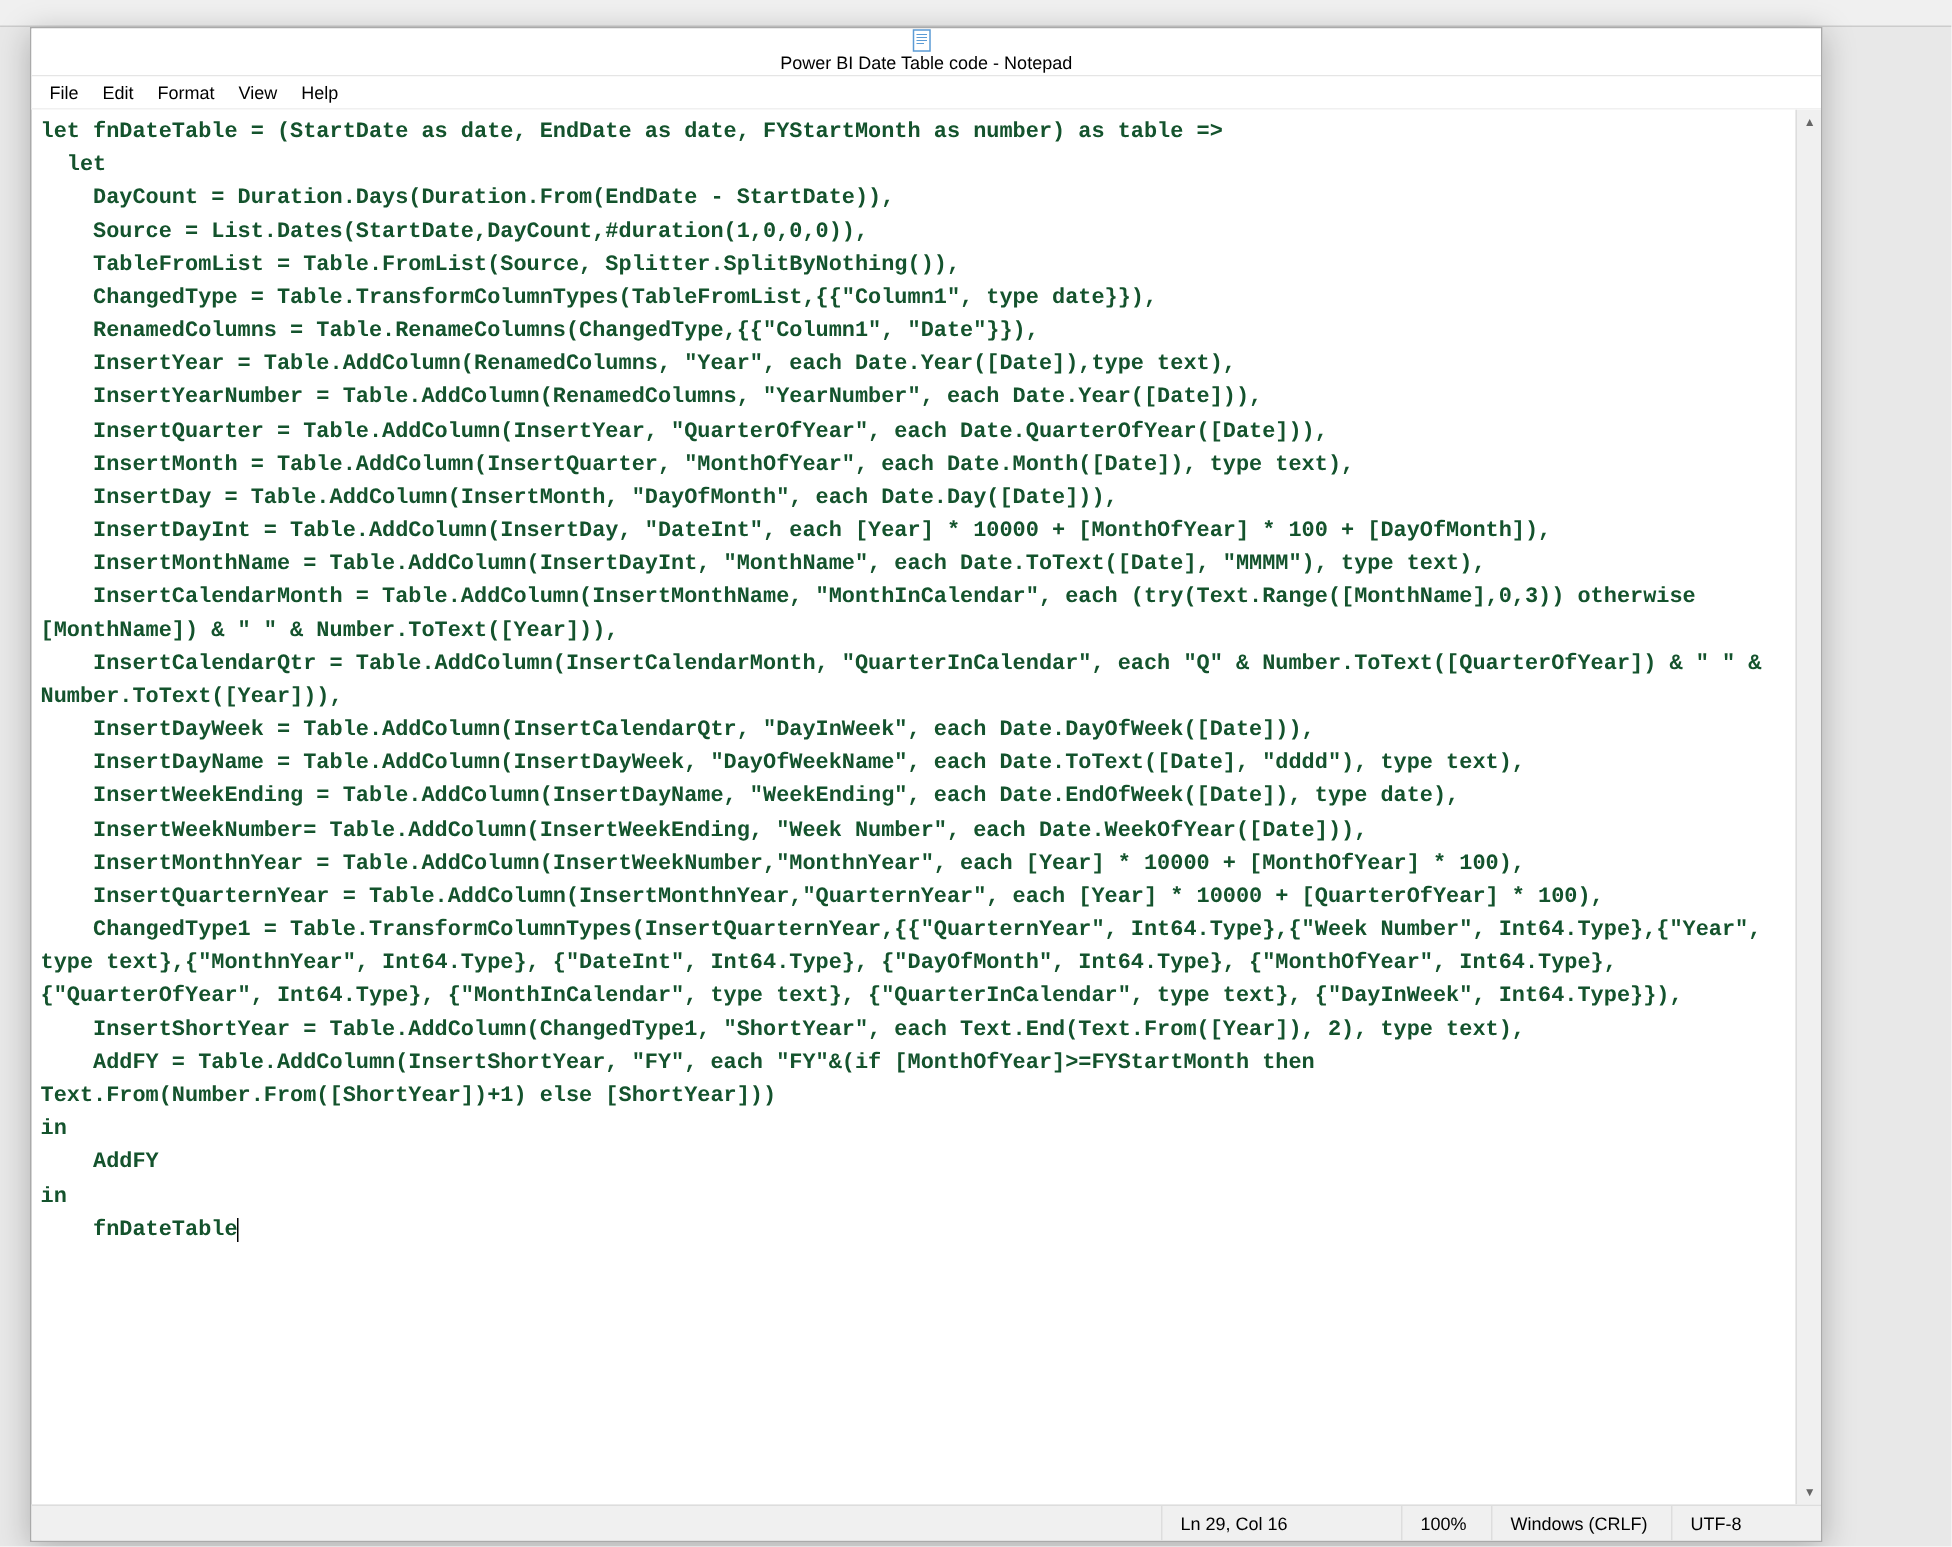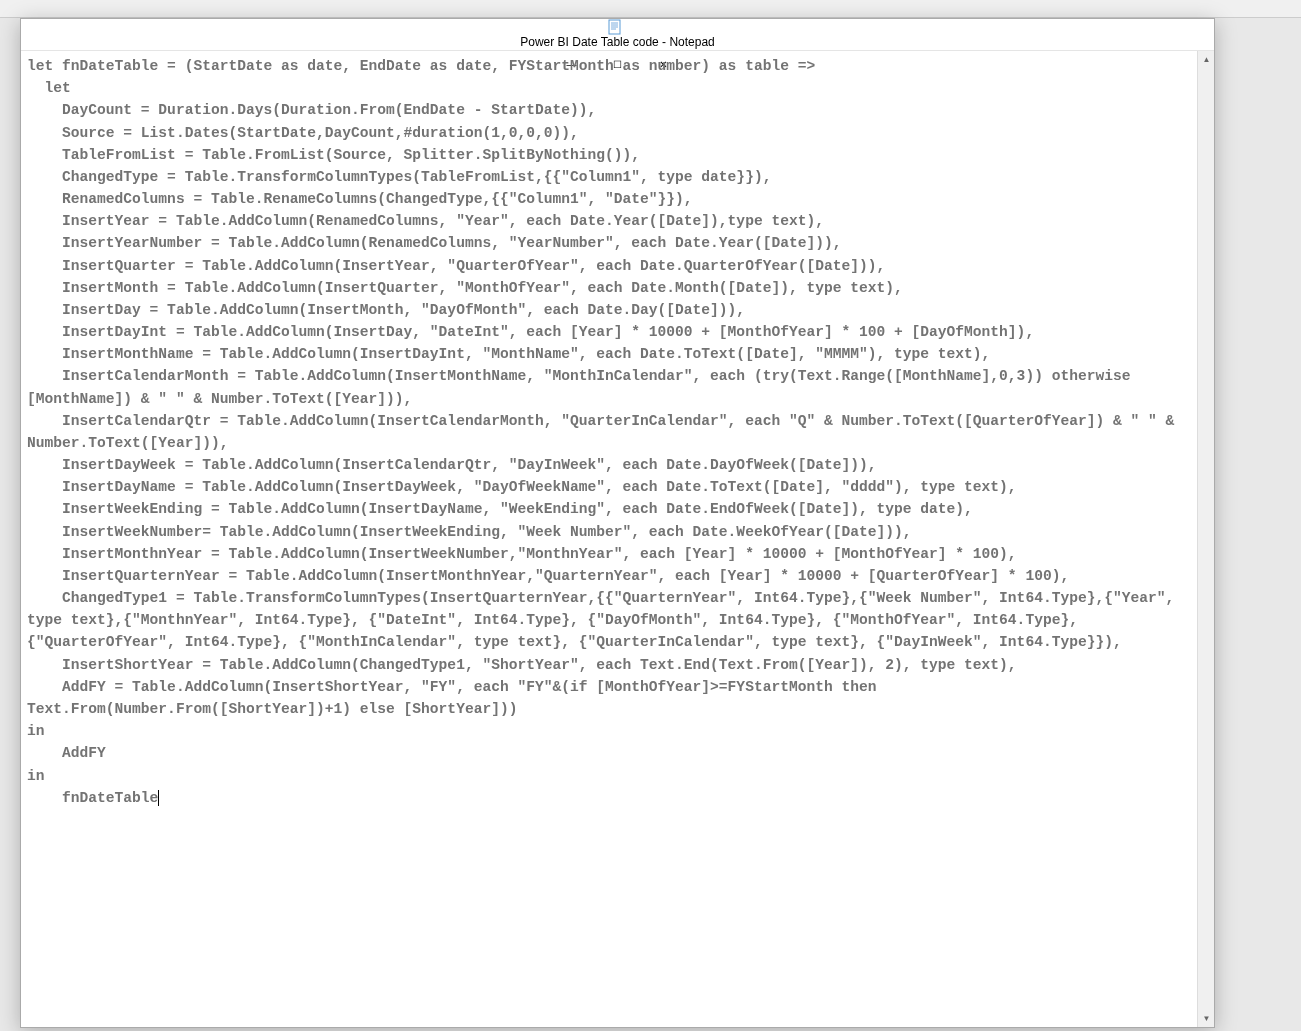--- a/index.html
+++ b/index.html
@@ -97,21 +97,21 @@
     .text-area {
       flex: 1;
       padding: 4px 6px;
       font-family: Consolas, "Courier New", monospace;
       font-size: 14.6px;
       font-weight: bold;
       line-height: 1.52;
       white-space: pre-wrap;
       word-wrap: break-word;
       overflow-y: auto;
-      color: #737373;
+      color: #14532d;
       outline: none;
       border: none;
       resize: none;
     }
     .scrollbar {
       width: 17px;
       background: #f0f0f0;
       border-left: 1px solid #ddd;
       position: relative;
     }
@@ -173,20 +173,27 @@
       </svg>
     </span>
     <span class="title-bar-text">Power BI Date Table code - Notepad</span>
     <div class="window-controls">
       <div class="window-control">—</div>
       <div class="window-control">☐</div>
       <div class="window-control close">✕</div>
     </div>
   </div>
 
+  <div class="menu-bar">
+    <div class="menu-item">File</div>
+    <div class="menu-item">Edit</div>
+    <div class="menu-item">Format</div>
+    <div class="menu-item">View</div>
+    <div class="menu-item">Help</div>
+  </div>
 
   <div class="text-area-container">
     <div class="text-area"><span>let fnDateTable = (StartDate as date, EndDate as date, FYStartMonth as number) as table =&gt;
   let
     DayCount = Duration.Days(Duration.From(EndDate - StartDate)),
     Source = List.Dates(StartDate,DayCount,#duration(1,0,0,0)),
     TableFromList = Table.FromList(Source, Splitter.SplitByNothing()),
     ChangedType = Table.TransformColumnTypes(TableFromList,{{"Column1", type date}}),
     RenamedColumns = Table.RenameColumns(ChangedType,{{"Column1", "Date"}}),
     InsertYear = Table.AddColumn(RenamedColumns, "Year", each Date.Year([Date]),type text),
@@ -210,13 +217,20 @@
 in
     AddFY
 in
     fnDateTable</span><span class="cursor-caret"></span></div>
     <div class="scrollbar">
       <div class="scrollbar-arrow" style="position:absolute;top:0;">▲</div>
       <div class="scrollbar-arrow" style="position:absolute;bottom:0;">▼</div>
     </div>
   </div>
 
+  <div class="status-bar">
+    <div class="status-spacer"></div>
+    <div class="status-section" style="min-width:160px;">Ln 29, Col 16</div>
+    <div class="status-section" style="min-width:60px;">100%</div>
+    <div class="status-section" style="min-width:120px;">Windows (CRLF)</div>
+    <div class="status-section" style="min-width:100px;">UTF-8</div>
+  </div>
 </div>
 
 </body></html>

